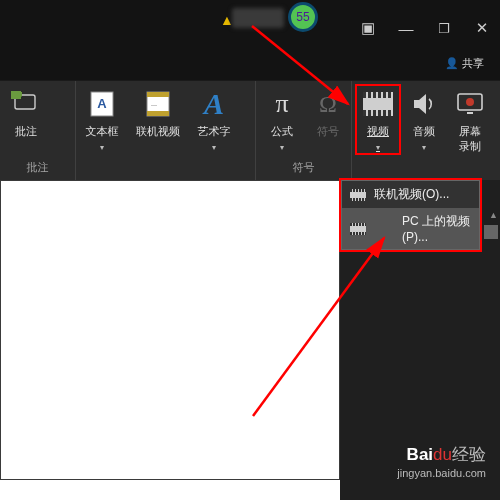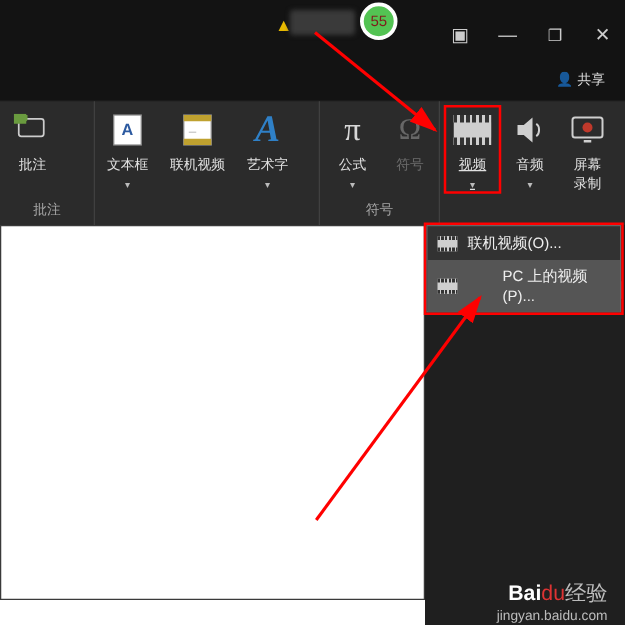--- a/index.html
+++ b/index.html
@@ -1,50 +1,50 @@
 <!DOCTYPE html>
 <html><head>
   <meta charset="utf-8">
   <style>
     * { margin: 0; padding: 0; box-sizing: border-box; font-family: "Microsoft YaHei", sans-serif; }
     body { width: 500px; height: 500px; background: #fff; overflow: hidden; position: relative; }
     .titlebar { height: 56px; background: #131313; display: flex; align-items: center; justify-content: flex-end; padding: 0 8px; position: relative; }
     .title-blur { position: absolute; left: 232px; top: 8px; width: 52px; height: 20px; background: #3a3a3a; border-radius: 3px; filter: blur(2px); }
-    .badge { position: absolute; left: 288px; top: 2px; width: 30px; height: 30px; border-radius: 50%; background: #53c353; color: #7f1d1d; font-size: 12px; display: flex; align-items: center; justify-content: center; border: 3px solid #ffffff; }
+    .badge { position: absolute; left: 288px; top: 2px; width: 30px; height: 30px; border-radius: 50%; background: #53c353; color: #4c1d95; font-size: 12px; display: flex; align-items: center; justify-content: center; border: 3px solid #0c4a6e; }
     .warn-ico { position: absolute; left: 220px; top: 12px; color: #e6b800; font-size: 14px; }
     .titlebtns { display: flex; gap: 18px; align-items: center; }
     .titlebtn { color: #ccc; font-size: 15px; width: 20px; text-align: center; }
     .titlebtn.max { font-size: 13px; }
     .sharebar { height: 24px; background: #131313; text-align: right; padding-right: 16px; color: #ddd; font-size: 11px; }
     .sharebar span::before { content: "👤"; font-size: 11px; margin-right: 3px; opacity: .7; }
     .ribbon { height: 100px; background: #2b2b2b; border-top: 1px solid #1a1a1a; display: flex; }
     .group { display: flex; flex-direction: column; justify-content: space-between; border-right: 1px solid #404040; padding: 4px 0 2px; }
     .group-tools { display: flex; align-items: flex-start; padding: 2px 6px 0; gap: 6px; }
     .group-label { color: #a7a7a7; font-size: 11px; text-align: center; padding-bottom: 3px; }
     .tool { display: flex; flex-direction: column; align-items: center; color: #e0e0e0; font-size: 11px; min-width: 40px; gap: 3px; position: relative; }
     .tool .ic { width: 34px; height: 34px; display: flex; align-items: center; justify-content: center; color: #d8d8d8; }
     .tool .drop { color: #bbb; font-size: 8px; margin-top: 1px; }
     .tool.disabled { opacity: .35; }
     .sel { outline: 2.5px solid #ff0000; outline-offset: 1px; text-decoration: underline; }
-    .dropdown { position: absolute; left: 341px; top: 180px; width: 156px; background: #323232; border: 1px solid #666; outline: 2.5px solid #ff0000; z-index: 5; }
+    .dropdown { position: absolute; left: 341px; top: 180px; width: 139px; background: #323232; border: 1px solid #666; outline: 2.5px solid #ff0000; z-index: 5; }
     .dd-item { display: flex; align-items: center; gap: 8px; padding: 5px 8px; color: #eee; font-size: 12px; }
     .dd-item.hover { background: #555; gap: 36px; }
     .dd-ico { width: 16px; height: 12px; display: inline-block; position: relative; }
     .filmico, .filmico-sm { position: relative; background: #cfcfcf; }
     .filmico { width: 30px; height: 24px; }
     .filmico-sm { width: 16px; height: 12px; }
     .filmico::before, .filmico::after, .filmico-sm::before, .filmico-sm::after { content: ""; position: absolute; left: 0; right: 0; height: 25%; background: repeating-linear-gradient(90deg,#333 0 3px,#cfcfcf 3px 5px); }
     .filmico::before, .filmico-sm::before { top: 0; }
     .filmico::after, .filmico-sm::after { bottom: 0; }
     .filmico-sm::before, .filmico-sm::after { background: repeating-linear-gradient(90deg,#333 0 2px,#cfcfcf 2px 3px); }
     .slidearea { position: absolute; left: 0; top: 180px; width: 340px; height: 300px; background: #fff; border: 1px solid #3a3a3a; }
     .rightpanel { position: absolute; right: 0; top: 180px; width: 160px; height: 320px; background: #1f1f1f; }
     .scrollthumb { position: absolute; right: 2px; top: 225px; width: 14px; height: 14px; background: #666; }
     .scrollup { position: absolute; right: 2px; top: 210px; color: #888; font-size: 9px; }
-    .watermark { position: absolute; right: 14px; bottom: 0; color: #bcbcbc; font-size: 11px; text-align: right; line-height: 1.3; z-index: 6; }
+    .watermark { position: absolute; right: 14px; bottom: 20px; color: #bcbcbc; font-size: 11px; text-align: right; line-height: 1.3; z-index: 6; }
     .watermark .big { font-size: 17px; }
     .watermark .big b { color: #fff; font-weight: bold; }
     svg.annot { position: absolute; left: 0; top: 0; pointer-events: none; z-index: 7; }
   </style>
 </head>
 <body>
 
 <div class="titlebar">
   <span class="warn-ico">▲</span>
   <div class="title-blur"></div>

